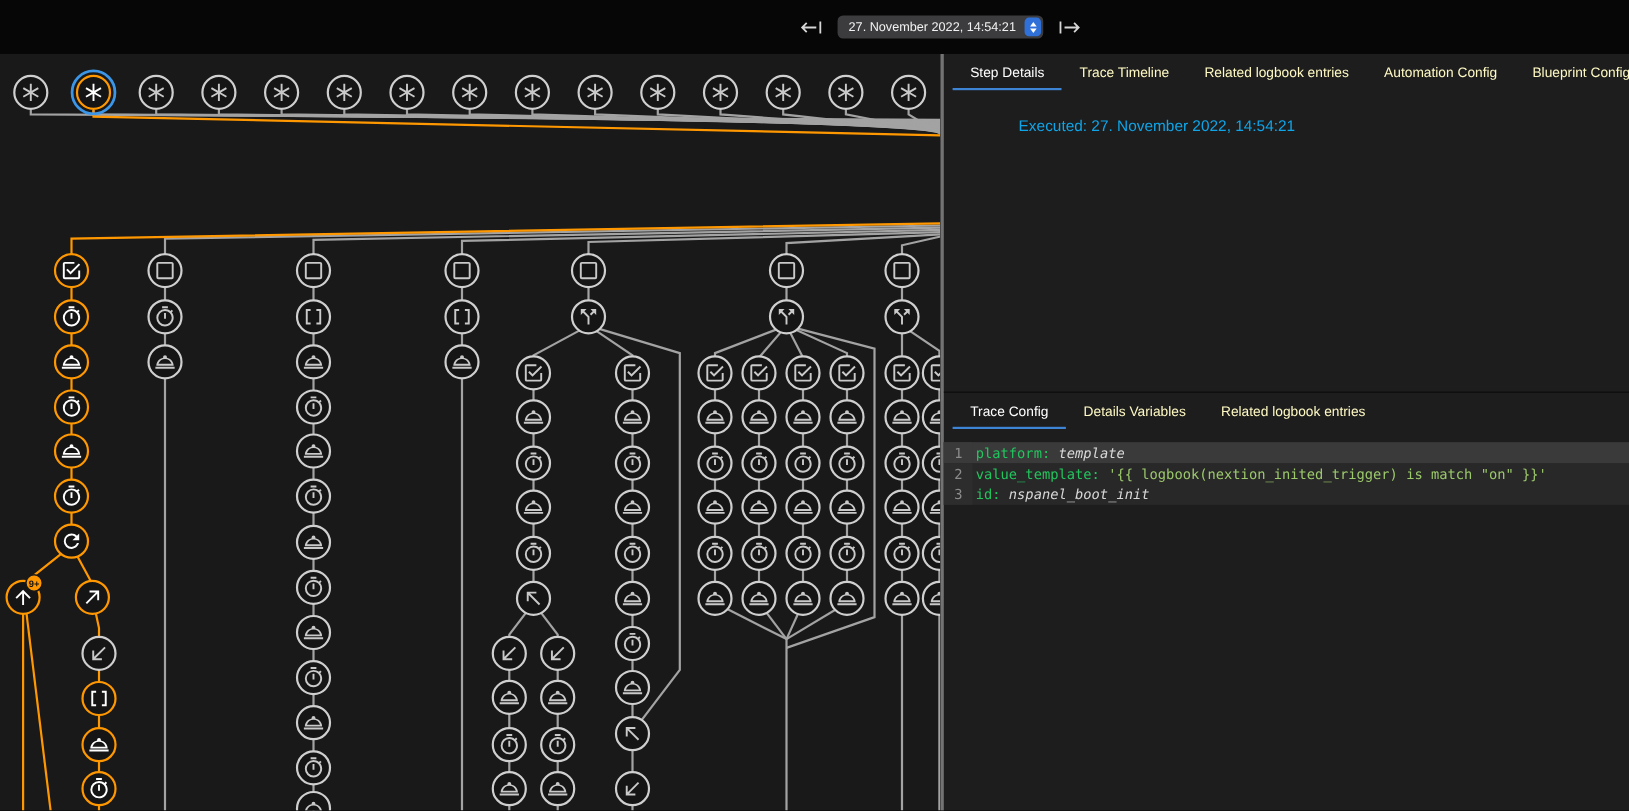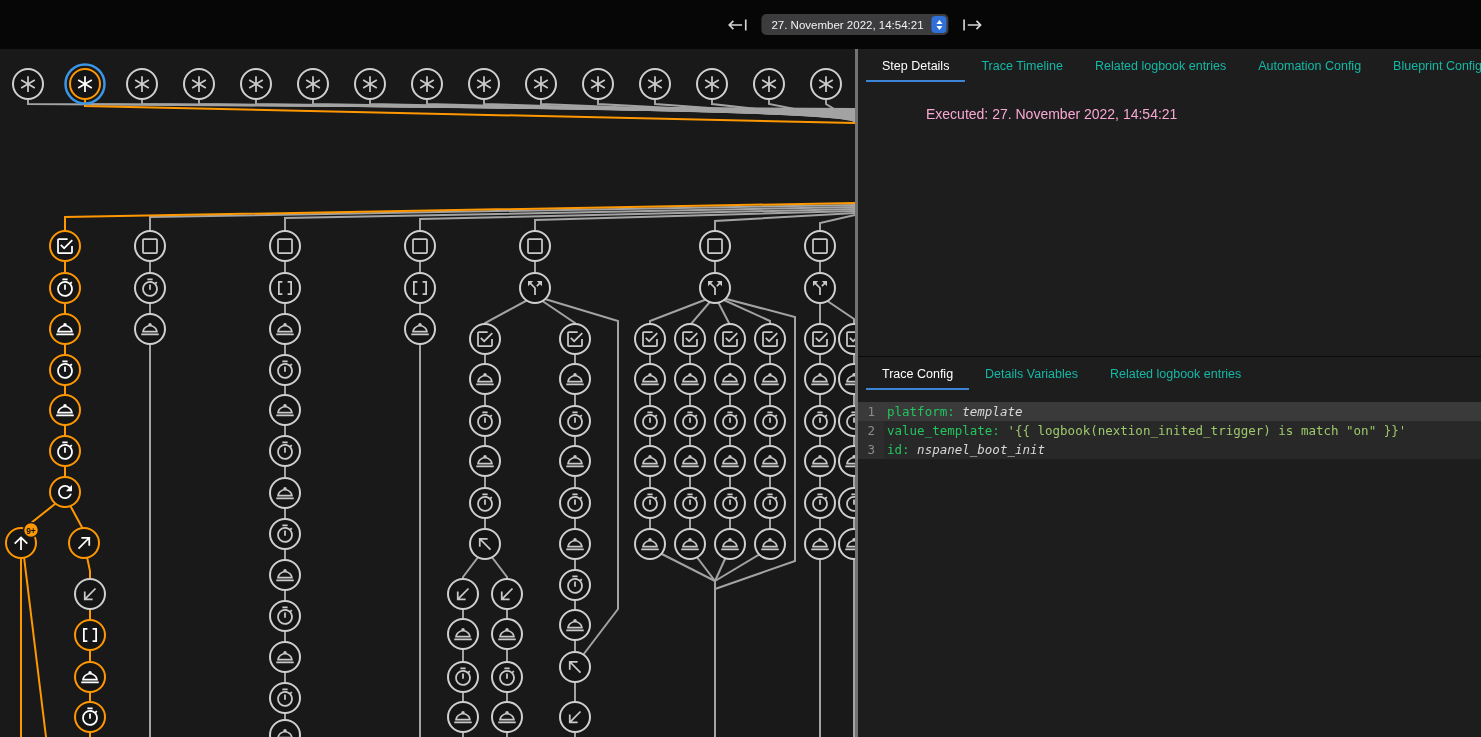--- a/index.html
+++ b/index.html
@@ -19,24 +19,24 @@
   .chev-down{width:0;height:0;border-left:3px solid transparent;border-right:3px solid transparent;
              border-top:4px solid #fff;}
   
   .main{display:flex;height:688px;}
   .graph-area{width:855px;height:688px;flex:none;background:#191919;overflow:hidden;}
   .graph-area svg{display:block;}
   .right-panel{flex:1;background:#1d1d1d;border-left:3px solid #737373;display:flex;flex-direction:column;min-width:0;}
   .details-pane{height:307px;flex:none;}
   .config-pane{flex:1;border-top:1px solid #0a0a0a;}
   .tabs{display:flex;padding-left:8px;}
-  .tab{padding:10px 16px 7px;font-size:12.5px;color:#14b8a6;cursor:pointer;
+  .tab{padding:10px 16px 7px;font-size:12.5px;color:#fef9c3;cursor:pointer;
        border-bottom:2px solid transparent;white-space:nowrap;}
   .tab.active{color:#ffffff;border-bottom-color:#3d84d4;}
-  .executed{padding:24px 24px 0 68px;font-size:14px;color:#f9a8d4;}
+  .executed{padding:24px 24px 0 68px;font-size:14px;color:#0ea5e9;}
   
   .code-editor{margin-top:12px;background:#282828;font-family:"DejaVu Sans Mono","Liberation Mono",monospace;
                font-size:12.5px;line-height:19px;}
   .code-row{display:flex;}
   .gutter{width:17px;flex:none;text-align:right;padding-right:9px;color:#8c8c8c;background:#2d2d2d;}
   .code-text{white-space:pre;padding-left:3px;}
   .code-row.active-line{background:#3a3a3a;}
   .code-row.active-line .gutter{background:#3a3a3a;}
   .tok-key{color:#22c55e;}
   .tok-plain{color:#d8d8d8;font-style:italic;}

